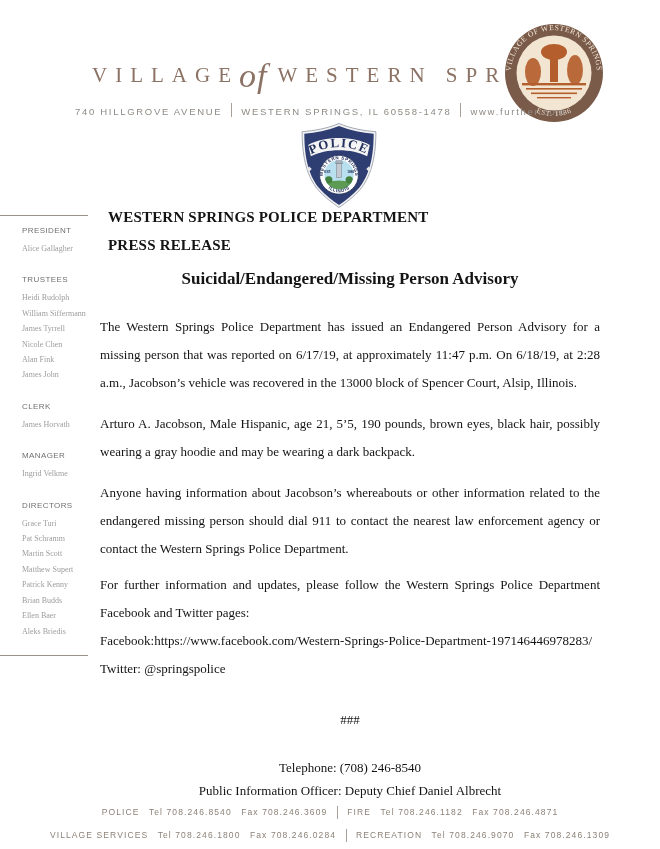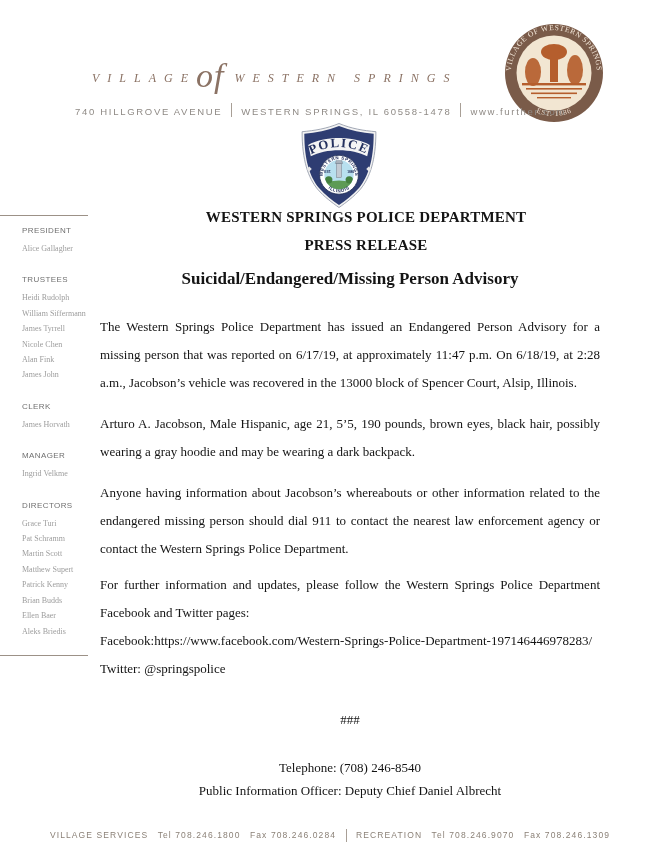--- a/index.html
+++ b/index.html
@@ -7,21 +7,21 @@
   .page {
     position:relative; width:660px; height:849px; background:#ffffff;
     font-family:"Liberation Serif", serif; overflow:hidden; margin:0 auto;
   }
 
   
   .brand {
     position:absolute; top:52px; left:92px; width:420px;
     display:flex; align-items:baseline; color:#8b7264; white-space:nowrap;
   }
-  .brand-caps { font-size:12px; letter-spacing:8px; font-weight:400;font-style:italic; }
+  .brand-caps { font-size:21px; letter-spacing:8px; font-weight:400; }
   .brand-of {
     font-size:34px; font-style:italic; letter-spacing:1px;
     margin:0 10px 0 0; position:relative; top:5px;
   }
   .village-seal { position:absolute; top:23px; right:56px; width:100px; height:100px; }
   .address-line {
     position:absolute; top:103px; left:75px; display:flex; align-items:flex-end;
     font-family:"Liberation Sans", sans-serif; font-size:9.5px;
     letter-spacing:1.7px; color:#8f8a85; white-space:nowrap;
   }
@@ -35,21 +35,21 @@
   .rule-top { top:0; }
   .rule-bottom { top:440px; }
   .side-groups { position:absolute; top:8px; left:22px; width:66px; }
   .side-group { margin-bottom:16px; }
   .side-title { font-size:8px; color:#707070; letter-spacing:.4px; line-height:15px; margin-bottom:3px; }
   .side-name { font-size:8px; color:#9d9d9d; line-height:15.4px; white-space:nowrap;font-family:Liberation Serif, serif; }
 
   
   .content { position:absolute; left:100px; top:0; width:500px; color:#141414; }
   .content h1, .content h2 {
-    position:absolute; left:16px; width:100%; text-align:center;
+    position:absolute; left:8px; width:100%; 
     font-size:15px; font-weight:bold; line-height:28px; letter-spacing:.2px;
   }
   .content h1 { top:203px; }
   .content h2 { top:231px; }
   .content h3 {
     position:absolute; top:262px; left:0; width:100%; text-align:center;
     font-size:17px; font-weight:bold; line-height:33px;
   }
   .para {
     position:absolute; left:0; width:100%;
@@ -204,20 +204,29 @@
     <p class="para p1">The Western Springs Police Department has issued an Endangered Person Advisory for a missing person that was reported on 6/17/19, at approximately 11:47 p.m.  On 6/18/19, at 2:28 a.m., Jacobson’s vehicle was recovered in the 13000 block of Spencer Court, Alsip, Illinois.</p>
     <p class="para p2">Arturo A. Jacobson, Male Hispanic, age 21, 5’5, 190 pounds, brown eyes, black hair, possibly wearing a gray hoodie and may be wearing a dark backpack.</p>
     <p class="para p3">Anyone having information about Jacobson’s whereabouts or other information related to the endangered missing person should dial 911 to contact the nearest law enforcement agency or contact the Western Springs Police Department.</p>
     <p class="para p4"><span>For further information and updates, please follow the Western Springs Police Department Facebook and Twitter pages:</span><br><span>Facebook:https://www.facebook.com/Western-Springs-Police-Department-197146446978283/</span><br><span>Twitter: @springspolice</span></p>
 
     <div class="center-line end-mark">###</div>
     <div class="center-line pio-line">Public Information Officer:  Deputy Chief Daniel Albrecht</div>
     <div class="center-line phone-line">Telephone:  (708) 246-8540</div>
   </main>
 
+  <div class="footer-row footer-row-1">
+    <span>POLICE</span>
+    <span>Tel 708.246.8540</span>
+    <span>Fax 708.246.3609</span>
+    <span class="fsep"></span>
+    <span>FIRE</span>
+    <span>Tel 708.246.1182</span>
+    <span>Fax 708.246.4871</span>
+  </div>
   <div class="footer-row footer-row-2">
     <span>VILLAGE SERVICES</span>
     <span>Tel 708.246.1800</span>
     <span>Fax 708.246.0284</span>
     <span class="fsep"></span>
     <span>RECREATION</span>
     <span>Tel 708.246.9070</span>
     <span>Fax 708.246.1309</span>
   </div>
 

